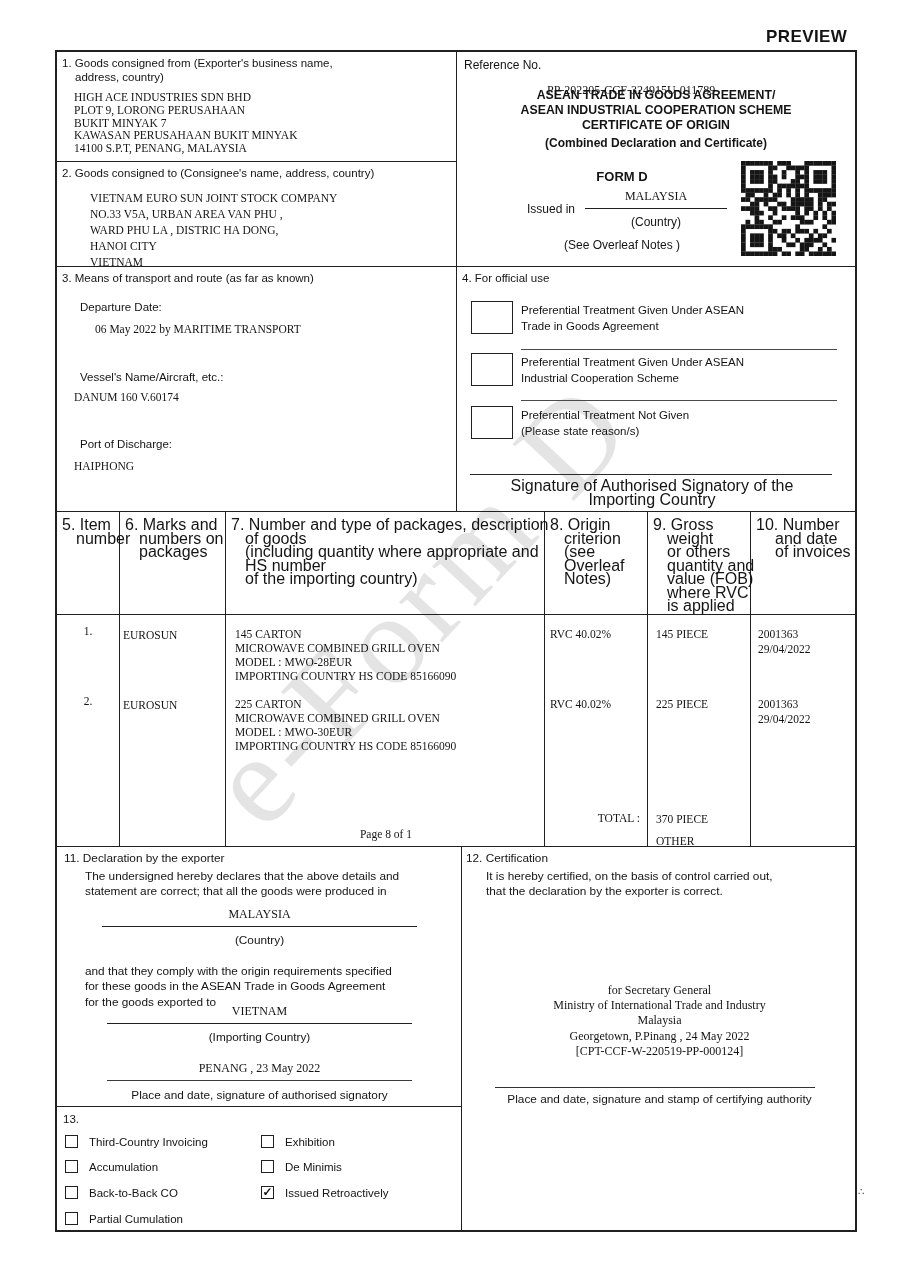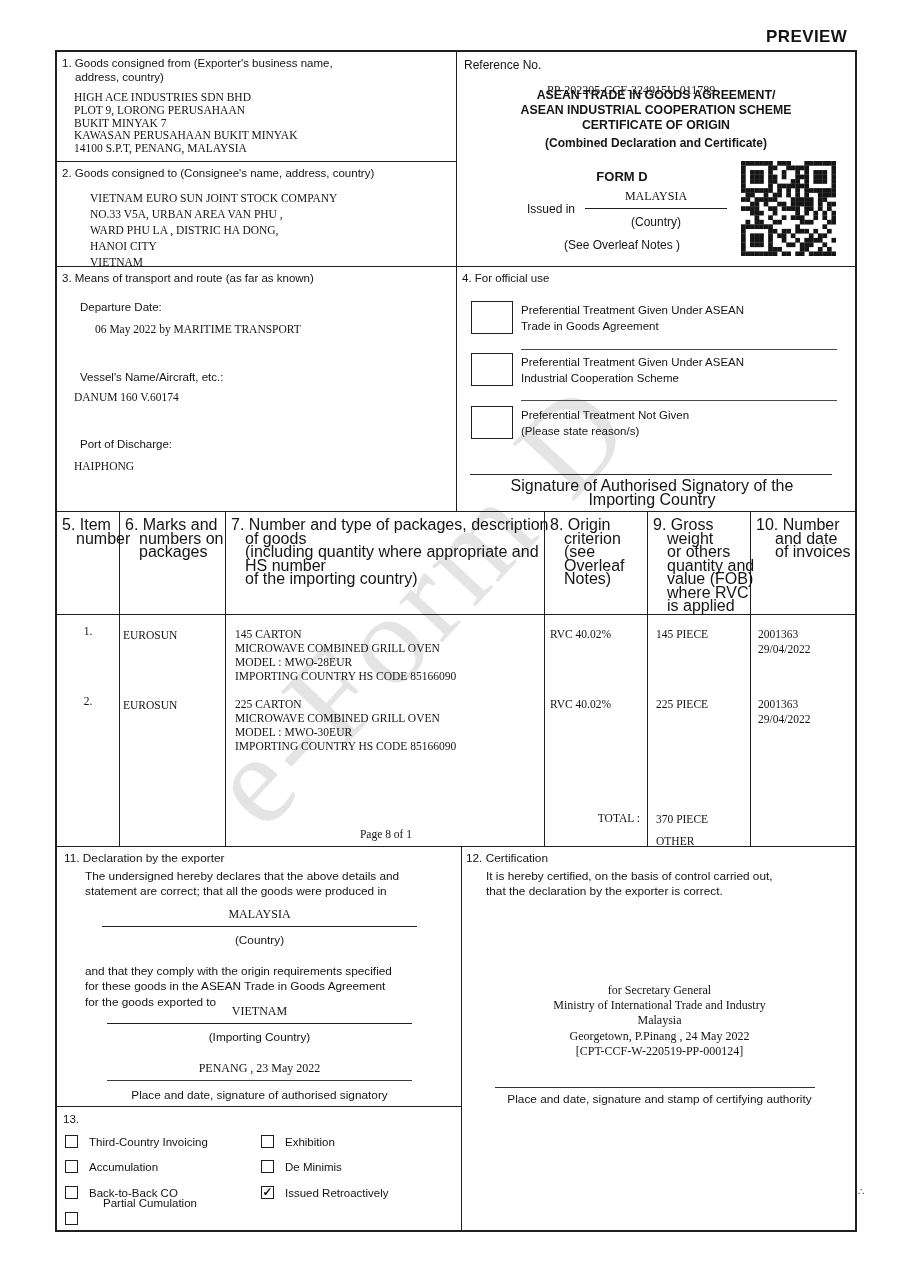--- a/index.html
+++ b/index.html
@@ -493,21 +493,21 @@
   <div id="b13" class="box br">
     <div class="boxtitle" style="left:6px;top:6px;">13.</div>
 
     <div class="cbsml" style="left:8px;top:28px;"></div>
     <div class="cblbl" style="left:32px;top:29px;">Third-Country Invoicing</div>
     <div class="cbsml" style="left:8px;top:53px;"></div>
     <div class="cblbl" style="left:32px;top:54px;">Accumulation</div>
     <div class="cbsml" style="left:8px;top:79px;"></div>
     <div class="cblbl" style="left:32px;top:80px;">Back-to-Back CO</div>
     <div class="cbsml" style="left:8px;top:105px;"></div>
-    <div class="cblbl" style="left:32px;top:90px;margin-left:14px;">Partial Cumulation</div>
+    <div class="cblbl" style="left:32px;top:106px;">Partial Cumulation</div>
 
     <div class="cbsml" style="left:204px;top:28px;"></div>
     <div class="cblbl" style="left:228px;top:29px;">Exhibition</div>
     <div class="cbsml" style="left:204px;top:53px;"></div>
     <div class="cblbl" style="left:228px;top:54px;">De Minimis</div>
     <div class="cbsml" style="left:204px;top:79px;">✓</div>
     <div class="cblbl" style="left:228px;top:80px;">Issued Retroactively</div>
   </div>
 
 </div>

